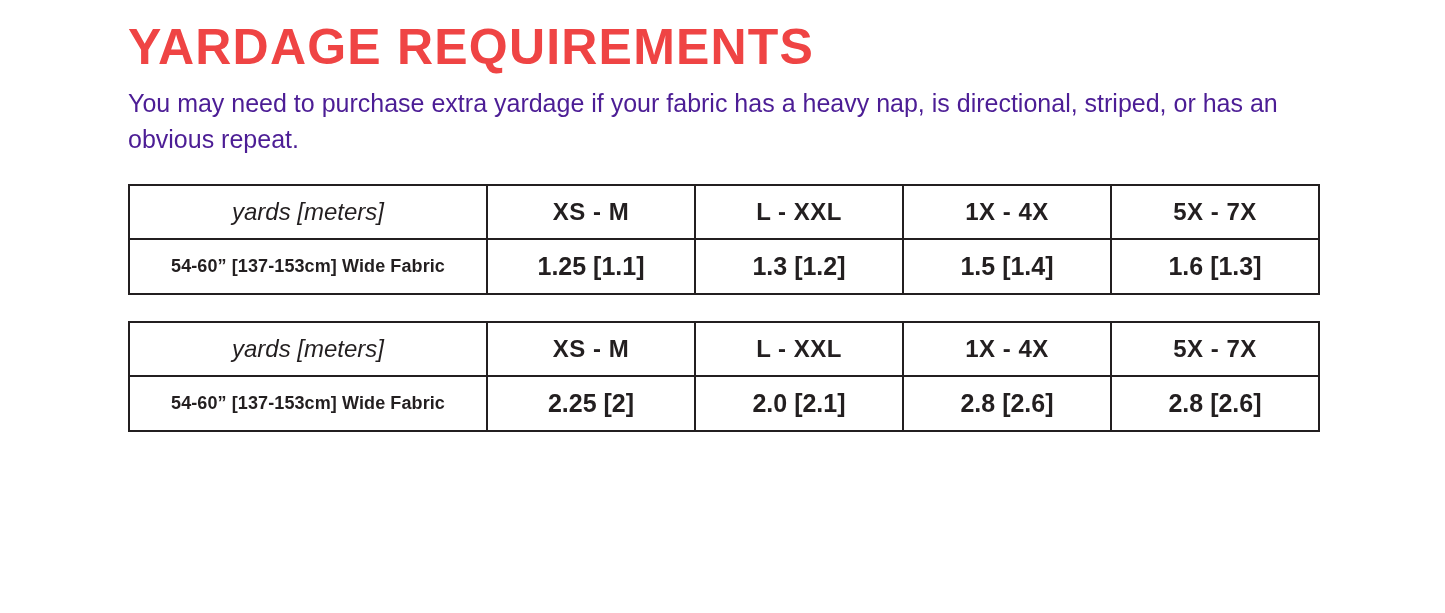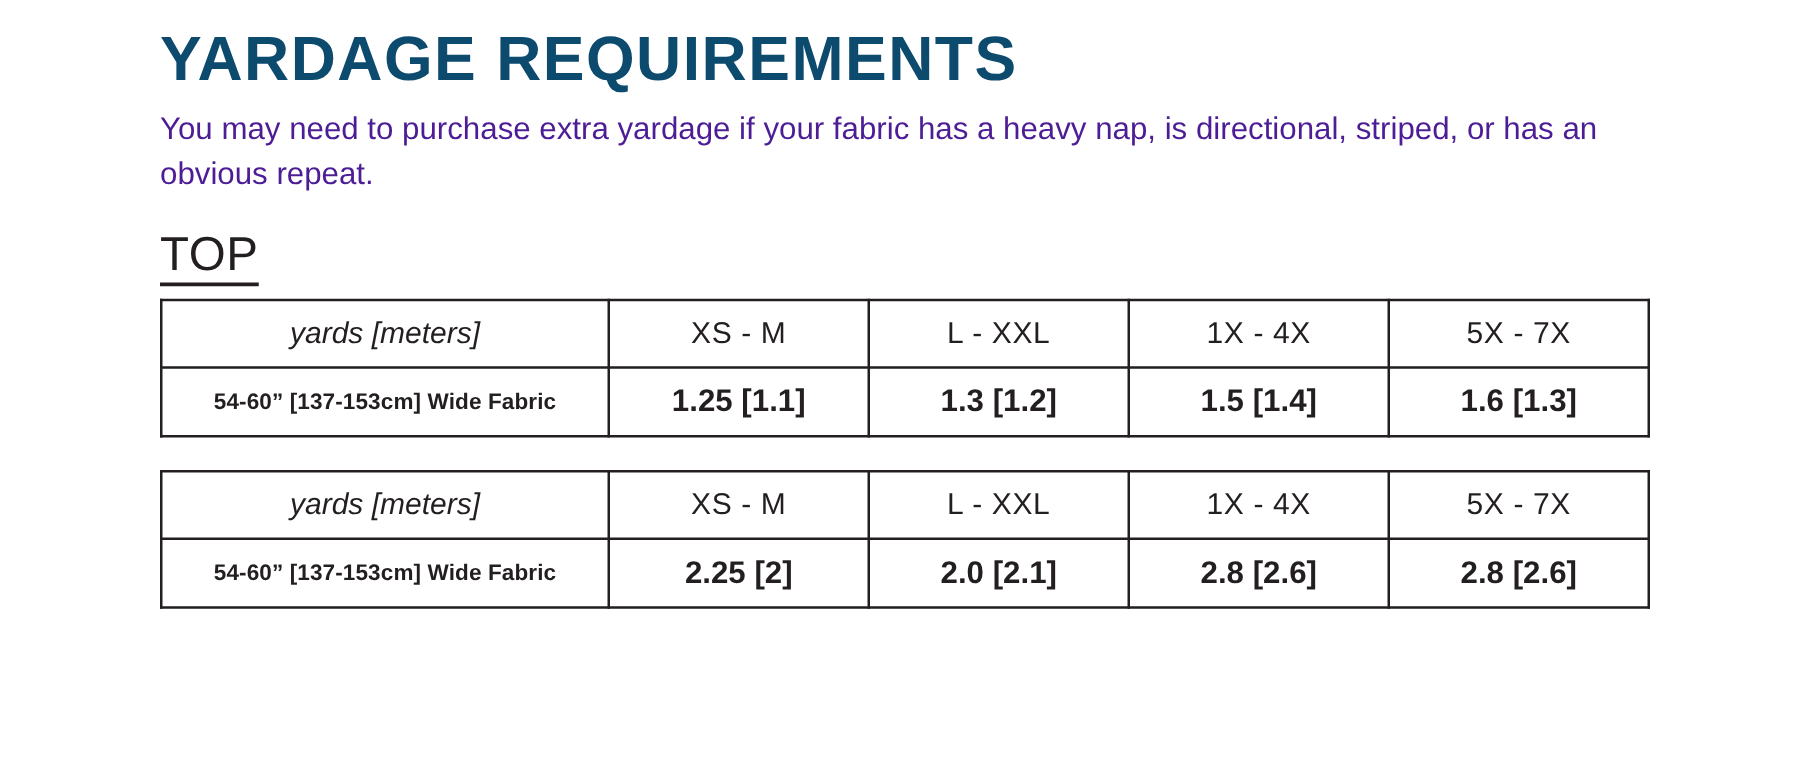--- a/index.html
+++ b/index.html
@@ -21,21 +21,21 @@
     box-sizing: border-box;
     padding: 0 60px 0 128px;
   }
   .main-title {
     font-size: 50px;
     font-weight: bold;
     letter-spacing: 1.2px;
     margin: 0;
     padding-top: 20px;
     line-height: 1.1;
-    color: #0c4a6e;
+    color: #ef4444;
   }
   .intro {
     font-size: 25px;
     line-height: 1.45;
     margin: 10px 0 0 0;
     max-width: 1150px;
     font-weight: normal;
     color: #4c1d95;
   }
   .section {
@@ -70,21 +70,21 @@
   table.yardage col.c2 { width: 208px; }
   table.yardage col.c3 { width: 208px; }
   table.yardage col.c4 { width: 208px; }
 
   .hdr-units {
     font-style: italic;
     font-size: 24px;
     font-weight: normal;
   }
   .hdr-size {
-    font-weight: normal;
+    font-weight: bold;
     font-size: 24px;
     letter-spacing: 0.5px;
   }
   .row-label {
     font-weight: bold;
     font-size: 18px;
     letter-spacing: 0.1px;
     margin-top: 40px;
   }
   .cell-value {
@@ -95,21 +95,20 @@
 </head>
 <body>
 
 <div class="page">
 
   <h1 class="main-title">YARDAGE REQUIREMENTS</h1>
 
   <p class="intro">You may need to purchase extra yardage if your fabric has a heavy nap, is directional, striped, or has an obvious repeat.</p>
 
   <div class="section">
-    <div class="section-heading">TOP</div>
     <table class="yardage">
       <colgroup>
         <col class="c0">
           <col class="c1">
           <col class="c2">
           <col class="c3">
           <col class="c4">
       </colgroup>
       <tbody>
         <tr>

